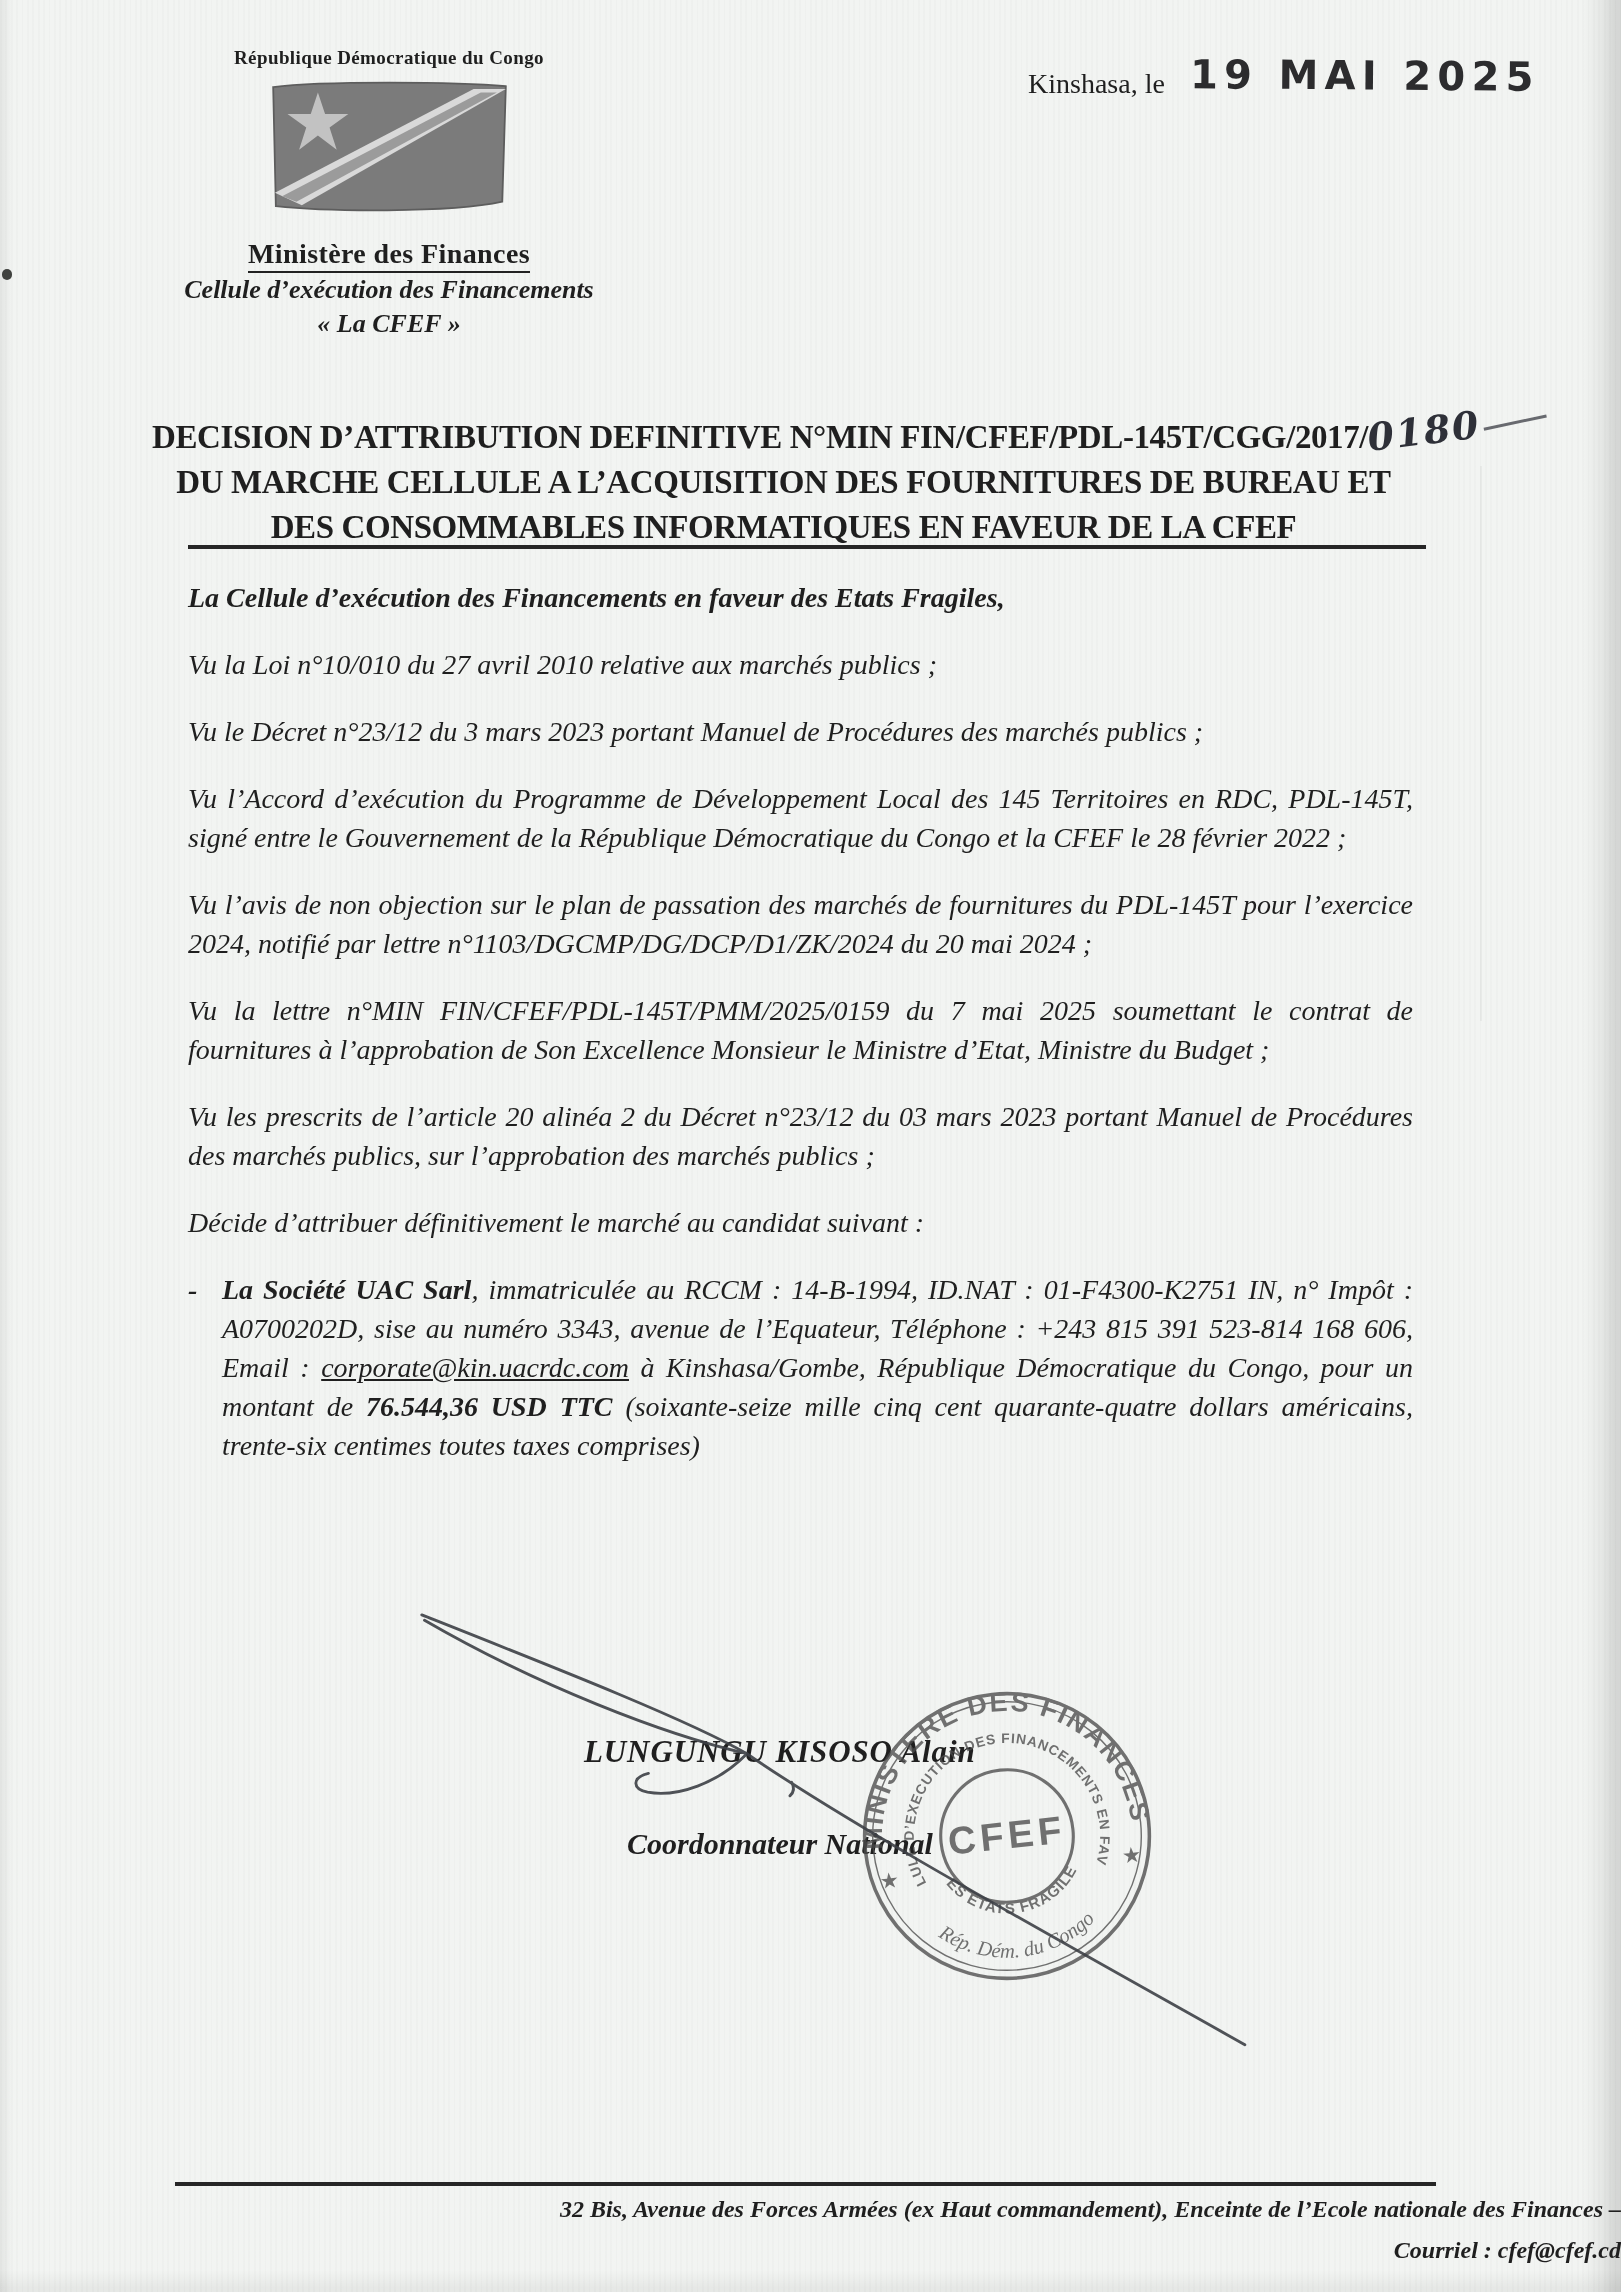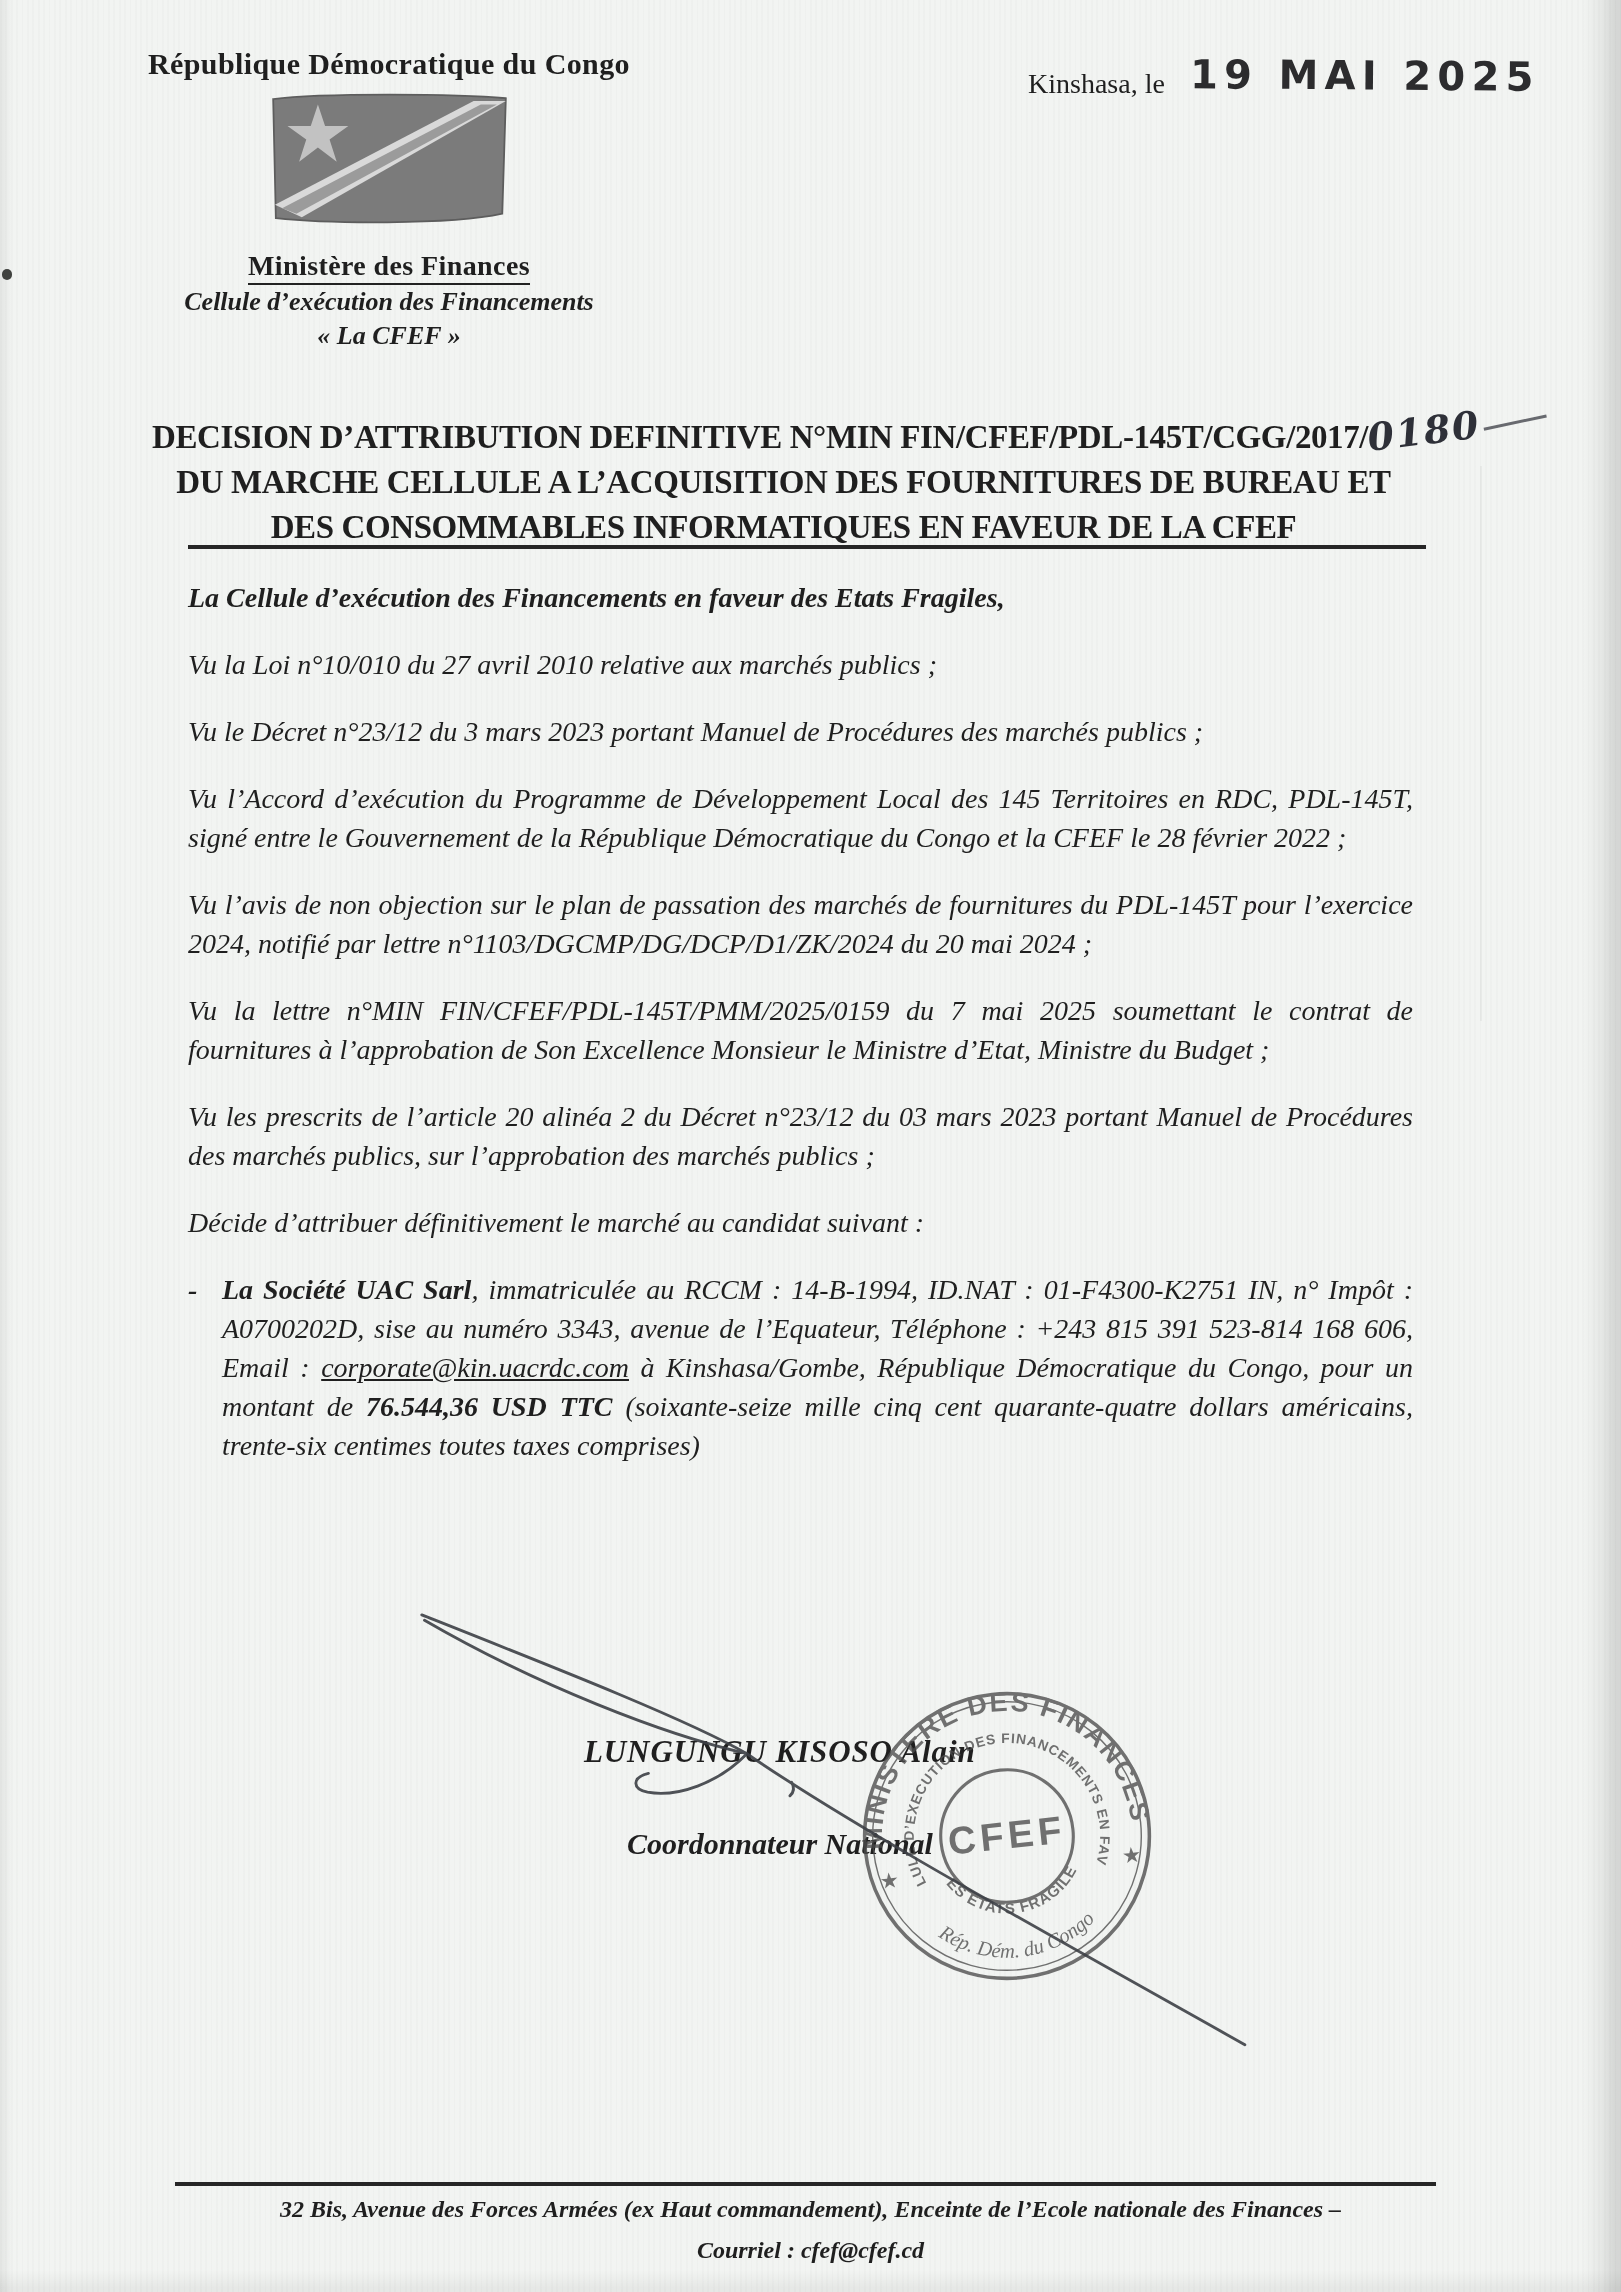--- a/index.html
+++ b/index.html
@@ -14,21 +14,21 @@
   }
   .edge-shade{position:absolute;inset:0;pointer-events:none;
     background:linear-gradient(to right,rgba(0,0,0,0.05) 0 2.7px,transparent 12.5px),
                linear-gradient(to left,rgba(0,0,0,0.12) 0 5.4px,rgba(0,0,0,0.05) 19.7px,transparent 39px),
                linear-gradient(to top,rgba(0,0,0,0.05) 0 4.5px,transparent 23px);}
   .speck{position:absolute;background:#40423f;border-radius:50%;}
   .crease{position:absolute;width:1.8px;background:rgba(60,60,60,0.05);}
 
   
   .hdr-left{position:absolute;left:116px;top:47px;width:546px;text-align:center;}
-  .country{font-size:30px;font-weight:bold;letter-spacing:0.4px;}
+  .country{font-size:19px;font-weight:bold;letter-spacing:0.4px;}
   .flag{display:block;margin:9px auto 0;}
   .ministry{display:inline-block;margin-top:20px;font-size:28px;font-weight:bold;
     border-bottom:2.7px solid #222;padding-bottom:0.9px;letter-spacing:0.4px;}
   .script-line{font-size:26px;font-style:italic;font-weight:bold;line-height:34px;}
 
   
   .hdr-right{position:absolute;left:1028px;top:56px;white-space:nowrap;}
   .place{font-size:28px;}
   .datestamp{display:inline-block;margin-left:25px;font-family:"DejaVu Sans",sans-serif;
     font-weight:bold;font-size:40px;letter-spacing:6.3px;color:#2c2c2e;
@@ -58,21 +58,21 @@
   
   .sig-name{position:absolute;left:584px;top:1734px;font-size:31px;font-weight:bold;
     font-style:italic;letter-spacing:0.9px;}
   .sig-role{position:absolute;left:627px;top:1827px;font-size:30px;font-style:italic;font-weight:bold;}
 
   .stamp{position:absolute;left:853px;top:1682px;}
   .ink{position:absolute;left:0;top:0;pointer-events:none;}
 
   
   .footer-rule{position:absolute;left:175px;top:2182px;width:1261px;height:3.6px;background:#262626;}
-  .footer-line{position:absolute;left:0;width:1621px;text-align:center;
+  .footer-line{position:absolute;left:0;width:1621px;text-align:right;
     font-size:24px;font-style:italic;font-weight:bold;}
   .fl1{top:2196px;}
   .fl2{top:2237px;}
 </style>
 </head>
 <body>
 
 <div class="page">
 
   <div class="edge-shade"></div>

